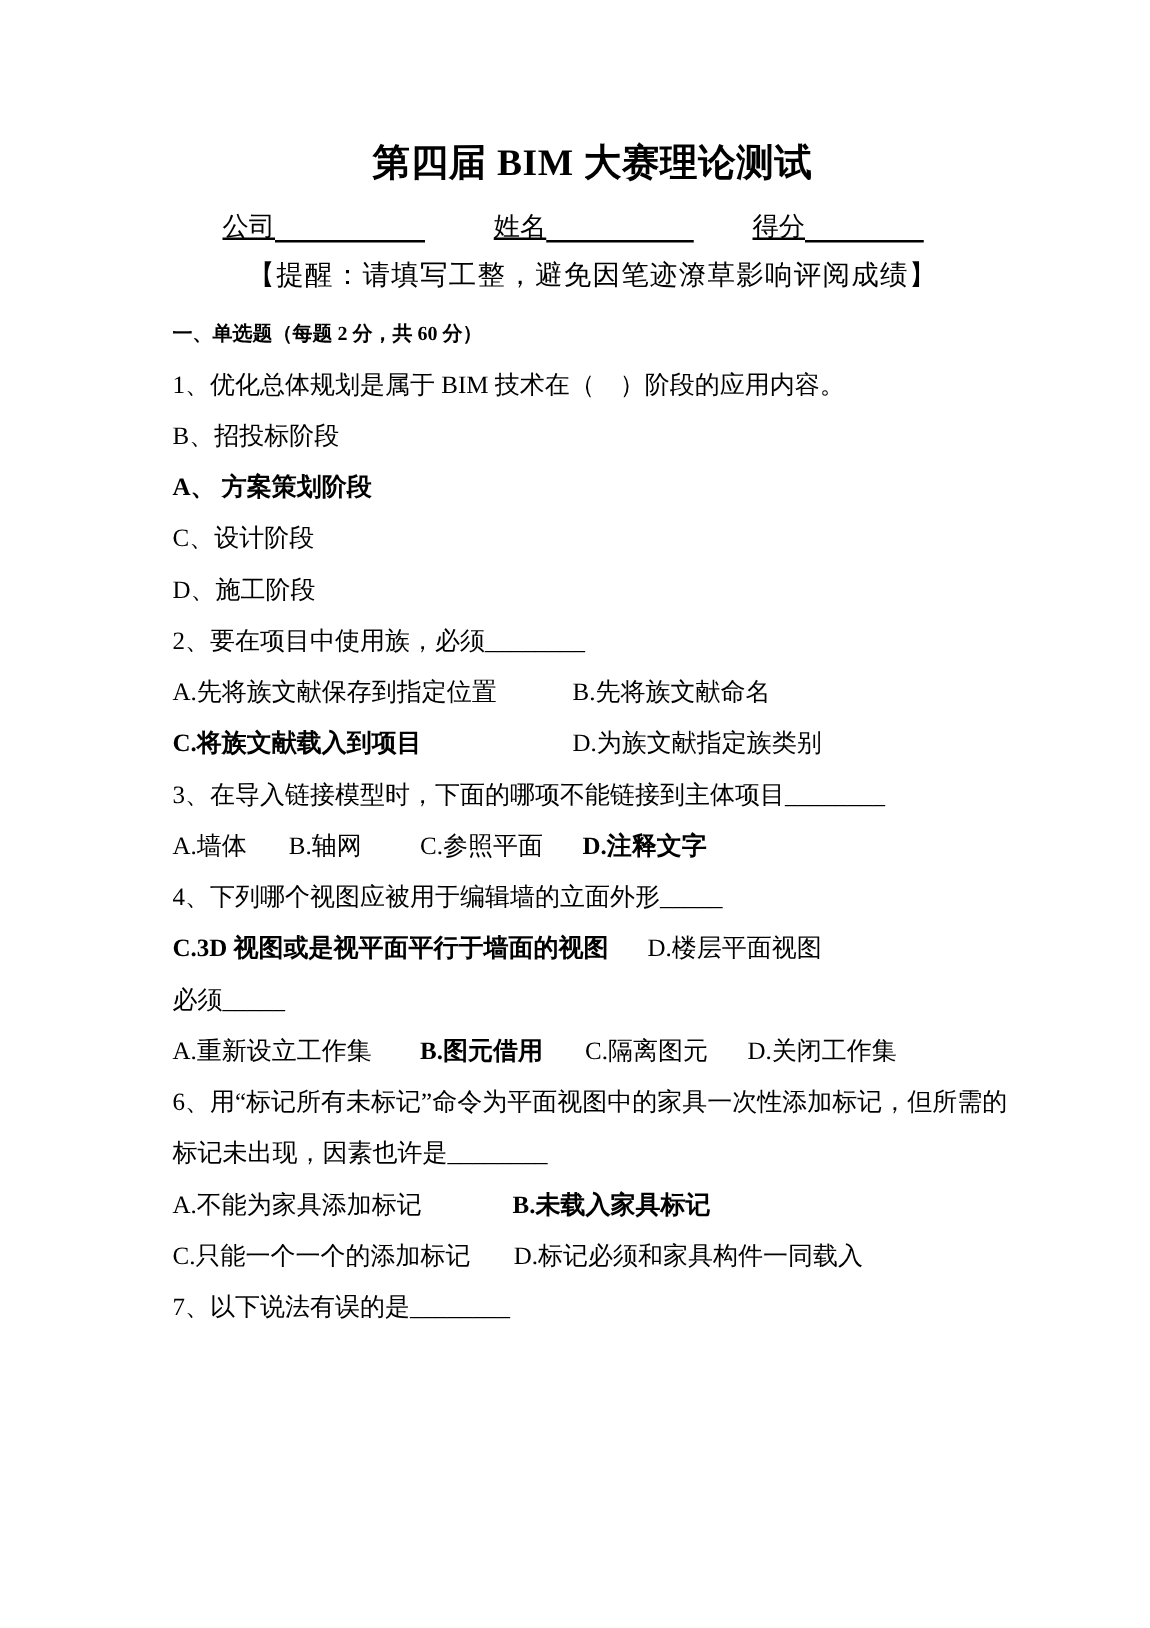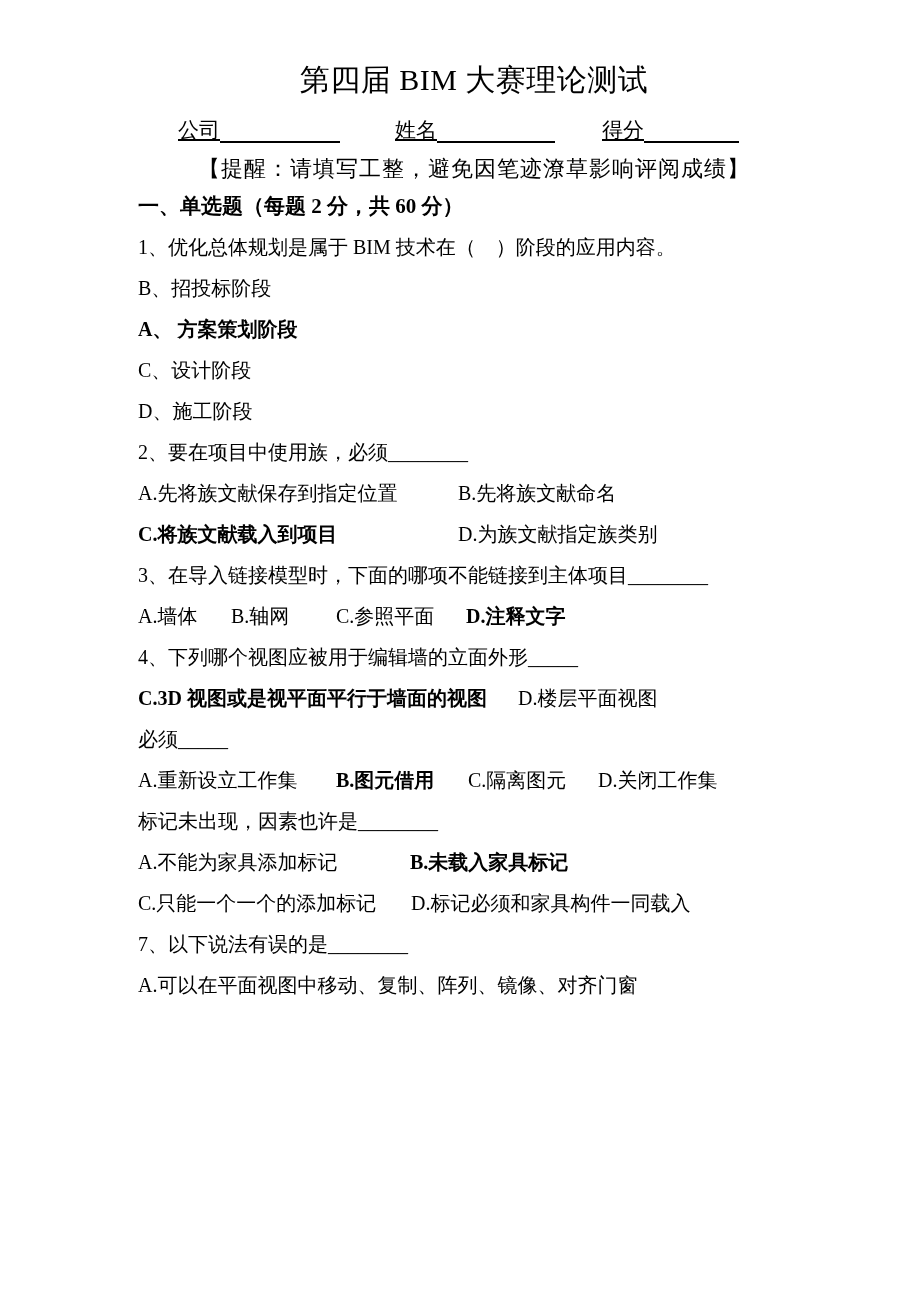--- a/index.html
+++ b/index.html
@@ -14,24 +14,24 @@
     background: #ffffff;
     color: #000000;
     font-family: "Liberation Serif", "DejaVu Serif", serif;
     overflow: hidden;
   }
   .content {
     padding: 0 110px 0 138px;
   }
   .doc-title {
     margin: 0;
-    padding-top: 61px;
+    padding-top: 112px;
     font-size: 30px;
     line-height: 38px;
-    font-weight: normal;
+    font-weight: bold;
     text-align: center;
     letter-spacing: 0.5px;
   }
   .fields-row {
     display: flex;
     align-items: flex-end;
     margin-top: 18px;
     padding-left: 40px;
     font-size: 21px;
     line-height: 26px;
@@ -53,22 +53,22 @@
     line-height: 24px;
     letter-spacing: 1px;
   }
   .line {
     height: 41px;
     line-height: 41px;
     font-size: 20px;
     white-space: nowrap;
   }
   .section-heading {
-    margin-top: 5px;
-    font-size: 21px;
+    margin-top: 15px;
+    font-size: 16px;
     font-weight: bold;
   }
   .b {
     font-weight: bold;
   }
   .col {
     display: inline-block;
     vertical-align: top;
   }
 </style>
@@ -121,25 +121,25 @@
     <div class="line">4、下列哪个视图应被用于编辑墙的立面外形_____</div>
     <div class="line">
       <span class="col b" style="width:380px">C.3D 视图或是视平面平行于墙面的视图</span><span>D.楼层平面视图</span>
     </div>
 
     <div class="line">必须_____</div>
     <div class="line">
       <span class="col" style="width:198px">A.重新设立工作集</span><span class="col b" style="width:132px">B.图元借用</span><span class="col" style="width:130px">C.隔离图元</span><span>D.关闭工作集</span>
     </div>
 
+    <div class="line">6、用“标记所有未标记”命令为平面视图中的家具一次性添加标记，但所需的</div>
     <div class="line">标记未出现，因素也许是________</div>
     <div class="line">
       <span class="col" style="width:272px">A.不能为家具添加标记</span><span class="b">B.未载入家具标记</span>
     </div>
     <div class="line">
       <span class="col" style="width:273px">C.只能一个一个的添加标记</span><span>D.标记必须和家具构件一同载入</span>
     </div>
 
     <div class="line">7、以下说法有误的是________</div>
-    <div class="line">A.可以在平面视图中移动、复制、阵列、镜像、对齐门窗</div>
 
   </div>
 </div>
 
 </body></html>

